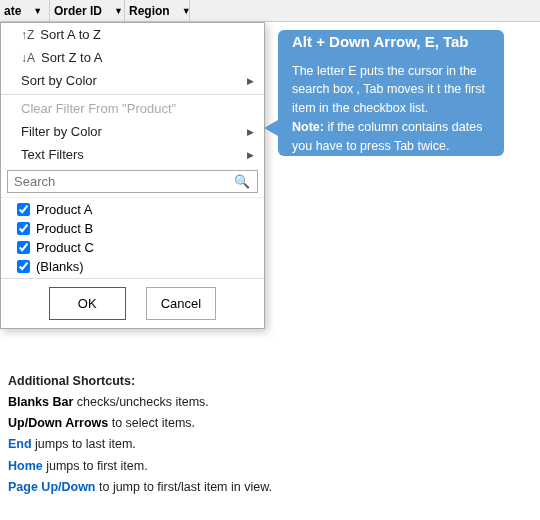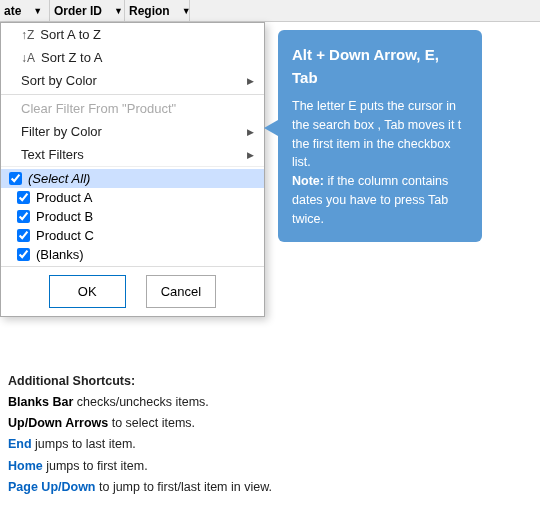--- a/index.html
+++ b/index.html
@@ -146,25 +146,25 @@
       background: #fff;
       font-size: 13px;
       cursor: pointer;
     }
 
     
     .tooltip-bubble {
       position: absolute;
       top: 30px;
       left: 278px;
-      width: 204px;
+      width: 226px;
       background: #5b9bd5;
       color: #fff;
       border-radius: 6px;
-      padding: 14px 14px;
+      padding: 1px 14px;
       font-size: 12.5px;
       line-height: 1.5;
       z-index: 20;
     }
     .tooltip-bubble::before {
       content: '';
       position: absolute;
       left: -14px;
       top: 90px;
       border-width: 8px 14px 8px 0;
@@ -243,26 +243,26 @@
   <div class="menu-item disabled">
     <span>Clear Filter From "Product"</span>
   </div>
   <div class="menu-item has-arrow">
     <span>Filter by Color</span>
   </div>
   <div class="menu-item has-arrow">
     <span>Text Filters</span>
   </div>
 
+  <div class="search-box">
+    <input class="search-input" type="text" placeholder="Search" style="">
+    <span class="search-icon-btn">🔍</span>
+  </div>
 
   <div class="checkbox-list">
-    <div class="checkbox-item select-all">
-      <input type="checkbox" checked="" style="">
-      <span>(Select All)</span>
-    </div>
     <div class="checkbox-item">
       <input type="checkbox" checked="" style="">
       <span>Product A</span>
     </div>
     <div class="checkbox-item">
       <input type="checkbox" checked="" style="">
       <span>Product B</span>
     </div>
     <div class="checkbox-item">
       <input type="checkbox" checked="" style="">

